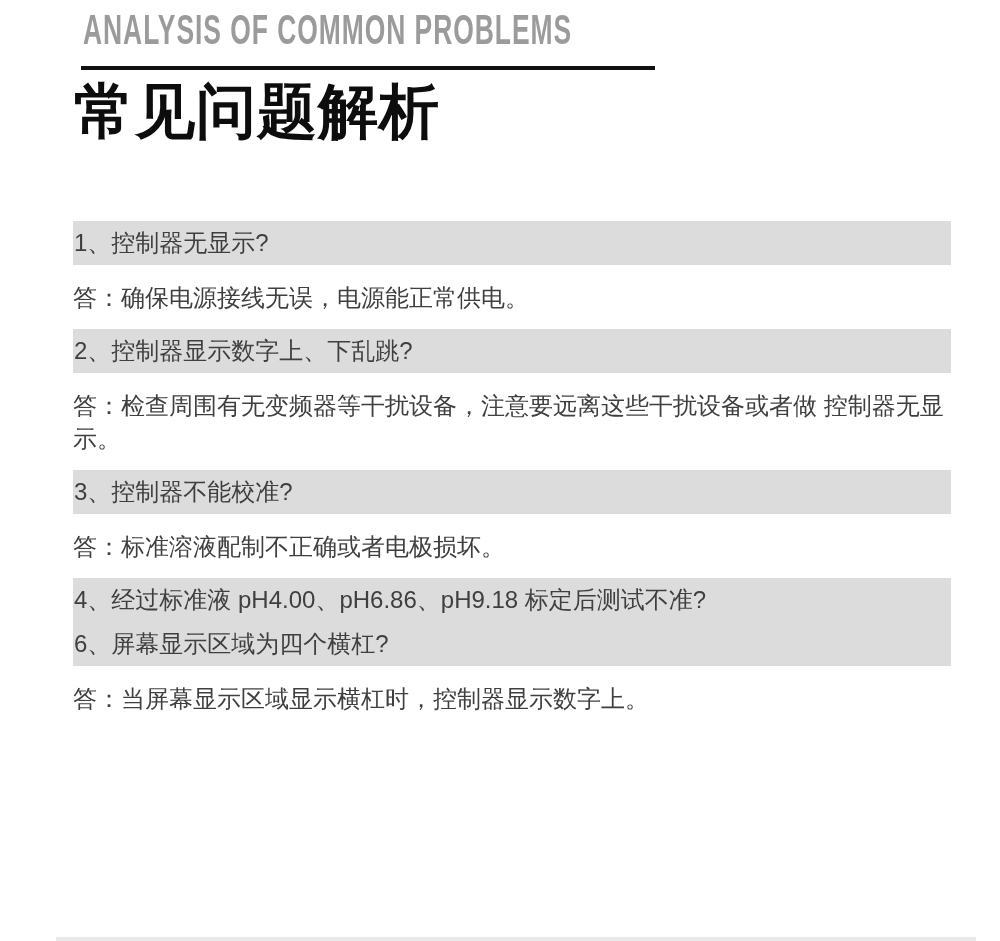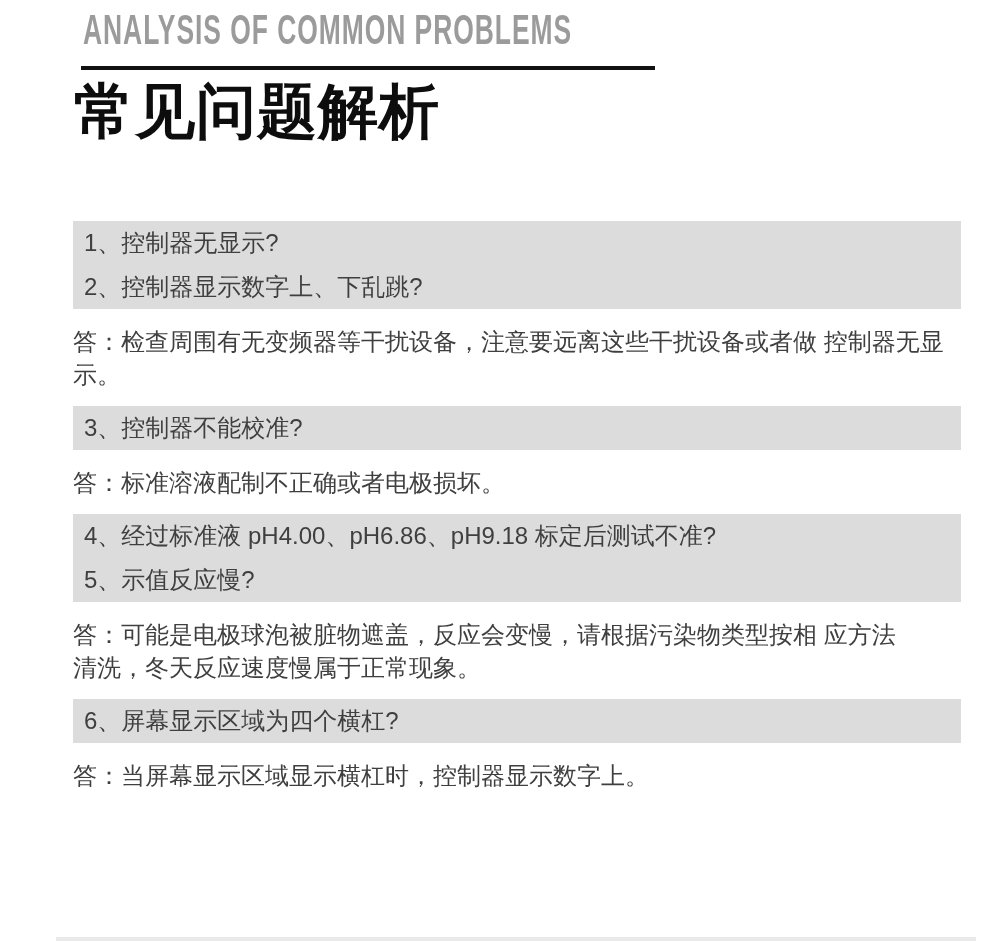--- a/index.html
+++ b/index.html
@@ -51,21 +51,21 @@
     position: absolute;
     left: 55px;
     top: 221px;
     width: 905px;
   }
   .q-bar {
     width: 877px;
     height: 44px;
     line-height: 44px;
     background: #dcdcdc;
-    padding-left: 11px;
+    padding-left: 1px;
     font-size: 24px;
     color: #3f3f3f;
     white-space: nowrap;
     overflow: hidden;
   }
   .answer {
     margin: 16px 0 15px 0;
     font-size: 24px;
     line-height: 33px;
     color: #3f3f3f;
@@ -89,41 +89,37 @@
   <div class="eyebrow">ANALYSIS OF COMMON PROBLEMS</div>
 
   <div class="divider"></div>
 
   <div class="cn-title">常见问题解析</div>
 
   <div class="faq">
 
     <div class="faq-item">
       <div class="q-bar">1、控制器无显示?</div>
+      <div class="answer">答：确保电源接线无误，电源能正常供电。</div>
     </div>
 
     <div class="faq-item">
       <div class="q-bar">2、控制器显示数字上、下乱跳?</div>
       <div class="answer">答：检查周围有无变频器等干扰设备，注意要远离这些干扰设备或者做 控制器无显示。</div>
     </div>
 
     <div class="faq-item">
       <div class="q-bar">3、控制器不能校准?</div>
       <div class="answer">答：标准溶液配制不正确或者电极损坏。</div>
     </div>
 
     <div class="faq-item">
       <div class="q-bar">4、经过标准液 pH4.00、pH6.86、pH9.18 标定后测试不准?</div>
     </div>
 
-    <div class="faq-item">
-      <div class="q-bar">5、示值反应慢?</div>
-      <div class="answer">答：可能是电极球泡被脏物遮盖，反应会变慢，请根据污染物类型按相 应方法
-清洗，冬天反应速度慢属于正常现象。</div>
-    </div>
 
     <div class="faq-item">
       <div class="q-bar">6、屏幕显示区域为四个横杠?</div>
       <div class="answer">答：当屏幕显示区域显示横杠时，控制器显示数字上。</div>
     </div>
 
   </div>
 
   <div class="bottom-strip"></div>
 

